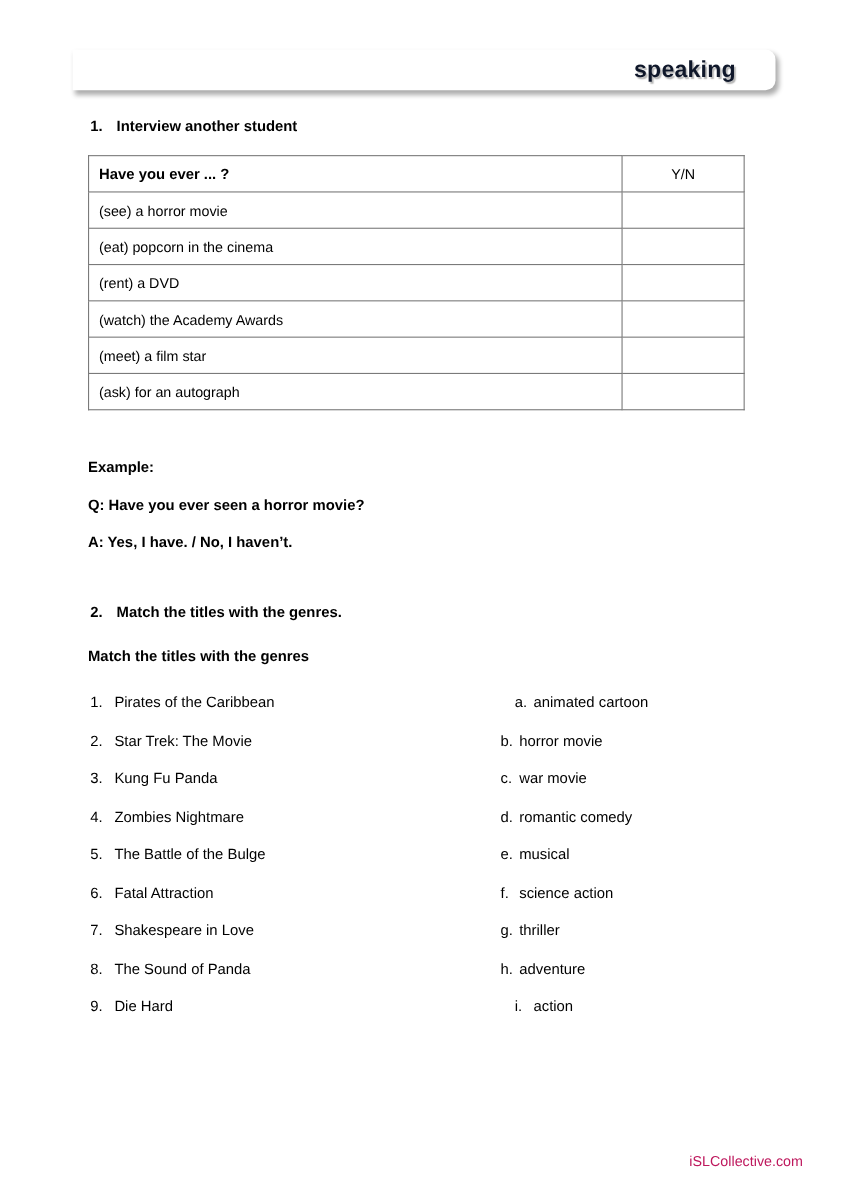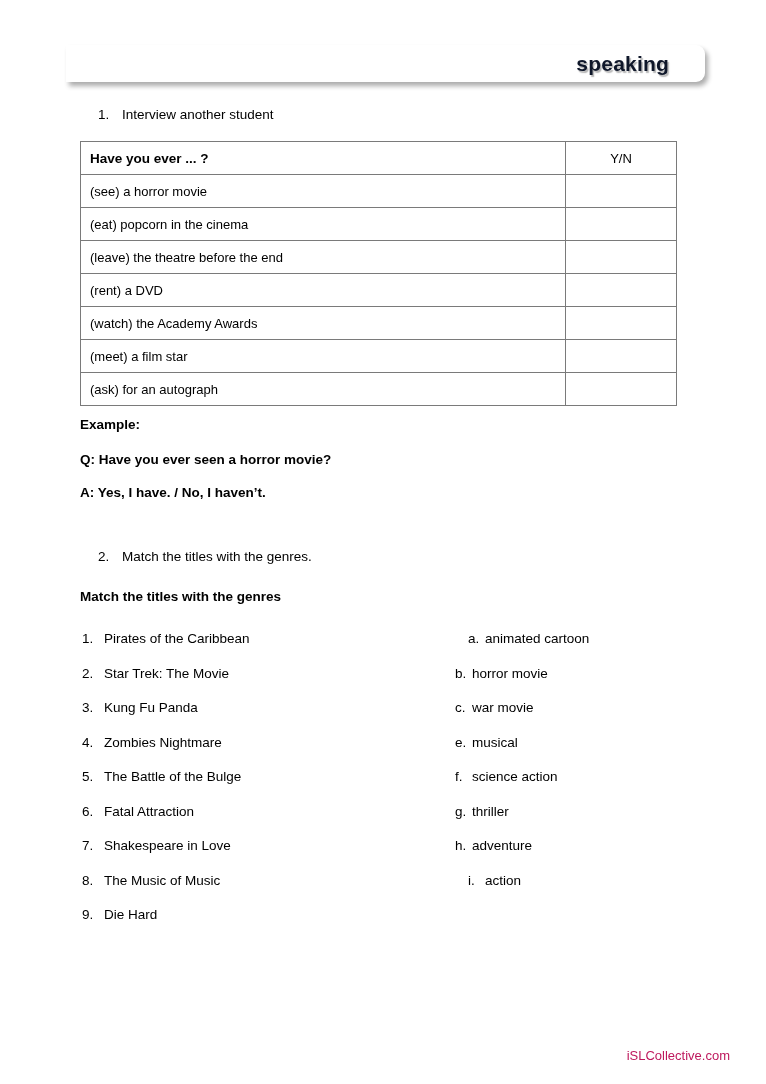--- a/index.html
+++ b/index.html
@@ -37,23 +37,23 @@
     font-size: 21px;
     font-weight: bold;
     color: #0f172a;
     letter-spacing: 0.2px;
     text-shadow: 1.5px 1.5px 1.2px rgba(0,0,0,0.30);
   }
 
   
   .task-heading {
     position: absolute;
-    left: 98px;
-    font-size: 13.5px;
-    font-weight: normal;
+    left: 82px;
+    font-size: 13.5px;
+    font-weight: bold;
     white-space: nowrap;
   }
   .task-num {
     display: inline-block;
     width: 24px;
   }
 
   
   .interview-table {
     position: absolute;
@@ -174,24 +174,20 @@
     </tr>
     <tr>
       <td class="col-q">(see) a horror movie</td>
       <td class="col-yn"></td>
     </tr>
     <tr>
       <td class="col-q">(eat) popcorn in the cinema</td>
       <td class="col-yn"></td>
     </tr>
     <tr>
-      <td class="col-q">(leave) the theatre before the end</td>
-      <td class="col-yn"></td>
-    </tr>
-    <tr>
       <td class="col-q">(rent) a DVD</td>
       <td class="col-yn"></td>
     </tr>
     <tr>
       <td class="col-q">(watch) the Academy Awards</td>
       <td class="col-yn"></td>
     </tr>
     <tr>
       <td class="col-q">(meet) a film star</td>
       <td class="col-yn"></td>
@@ -228,38 +224,41 @@
   <div class="match-row">
     <span class="item-marker">5.</span><span>The Battle of the Bulge</span>
   </div>
   <div class="match-row">
     <span class="item-marker">6.</span><span>Fatal Attraction</span>
   </div>
   <div class="match-row">
     <span class="item-marker">7.</span><span>Shakespeare in Love</span>
   </div>
   <div class="match-row">
-    <span class="item-marker">8.</span><span>The Music of Music</span>
+    <span class="item-marker">8.</span><span>The Sound of Panda</span>
   </div>
   <div class="match-row">
     <span class="item-marker">9.</span><span>Die Hard</span>
   </div>
 </div>
 
 <div class="genres-list">
   <div class="match-row indent">
     <span class="item-marker">a.</span><span>animated cartoon</span>
   </div>
   <div class="match-row">
     <span class="item-marker">b.</span><span>horror movie</span>
   </div>
   <div class="match-row">
     <span class="item-marker">c.</span><span>war movie</span>
   </div>
   <div class="match-row">
+    <span class="item-marker">d.</span><span>romantic comedy</span>
+  </div>
+  <div class="match-row">
     <span class="item-marker">e.</span><span>musical</span>
   </div>
   <div class="match-row">
     <span class="item-marker">f.</span><span>science action</span>
   </div>
   <div class="match-row">
     <span class="item-marker">g.</span><span>thriller</span>
   </div>
   <div class="match-row">
     <span class="item-marker">h.</span><span>adventure</span>

